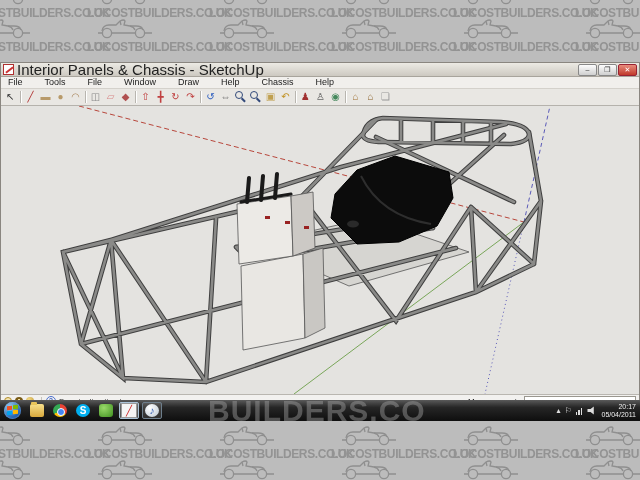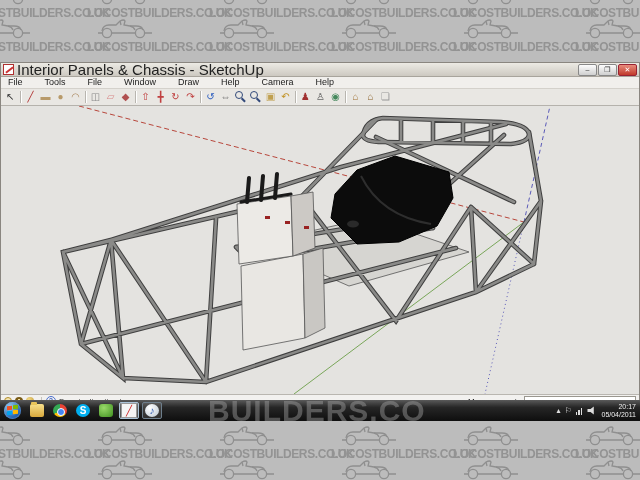--- a/index.html
+++ b/index.html
@@ -259,21 +259,21 @@
     <div class="winbtn close">✕</div>
   </div>
 
   <div id="menubar">
       <span class="menu-item">File</span>
       <span class="menu-item">Tools</span>
       <span class="menu-item">File</span>
       <span class="menu-item">Window</span>
       <span class="menu-item">Draw</span>
       <span class="menu-item">Help</span>
-      <span class="menu-item">Camera</span>
+      <span class="menu-item">Chassis</span>
       <span class="menu-item">Help</span>
     </div>
 
   <div id="toolbar">
       <span class="tool" title="select" style="color: rgb(34, 34, 34);">↖</span>
       <span class="tsep"></span>
       <span class="tool" title="line" style="color: rgb(176, 48, 48);">╱</span>
       <span class="tool" title="rectangle" style="color: rgb(184, 154, 106);">▬</span>
       <span class="tool" title="circle" style="color: rgb(184, 154, 106);">●</span>
       <span class="tool" title="arc" style="color: rgb(168, 132, 90);">◠</span>

